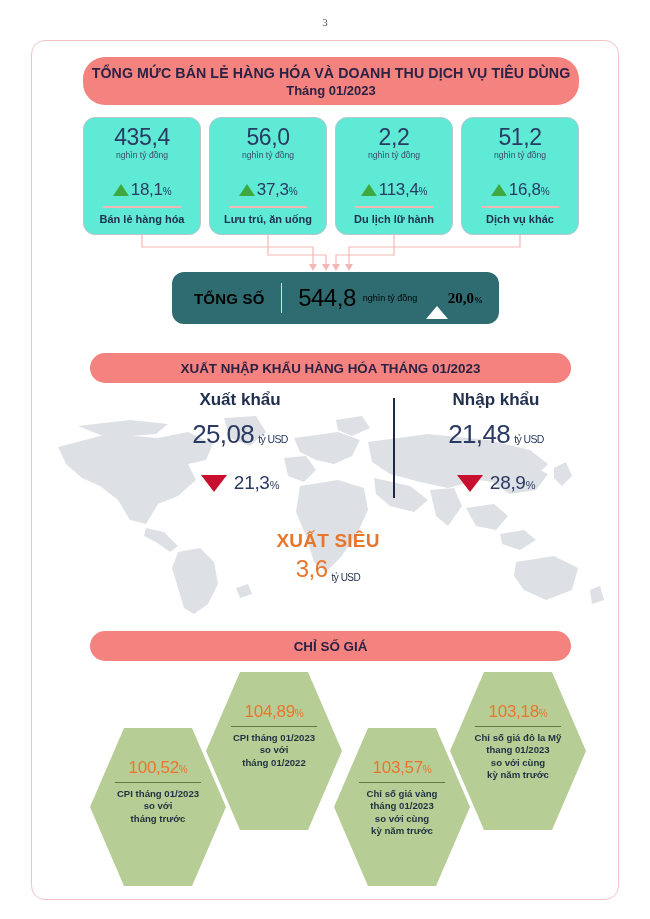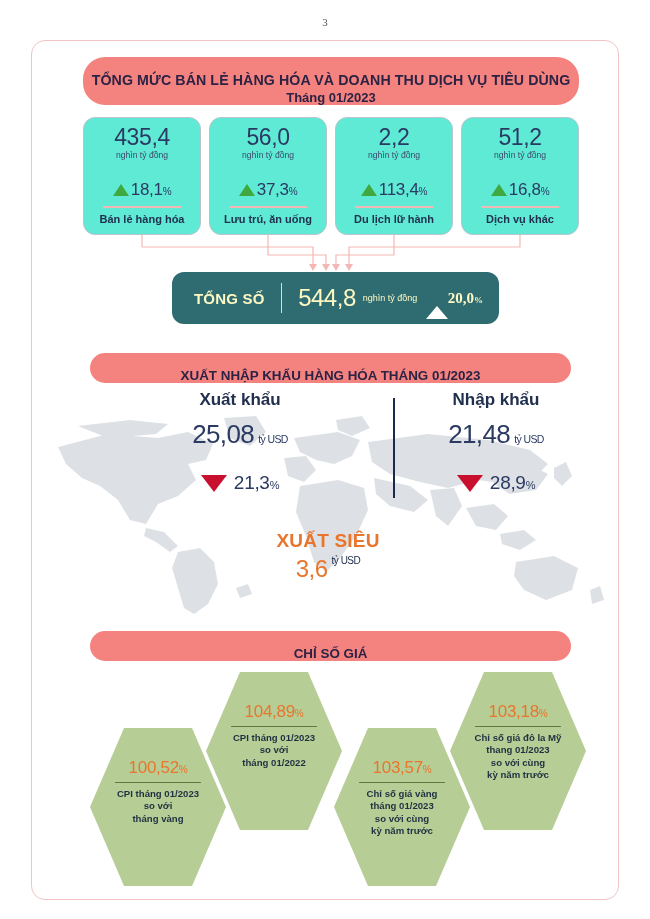--- a/index.html
+++ b/index.html
@@ -20,21 +20,21 @@
     border:1.4px solid #f0c4c4; border-radius:14px;
   }
   
   .banner {
     position:absolute;
     background:#f4837f;
     border-radius:22px;
     color:#2b2244;
     text-align:center;
     font-weight:bold;
-    display:flex; flex-direction:column; align-items:center; justify-content:flex-end;
+    display:flex; flex-direction:column; align-items:center; justify-content:center;
   }
   #banner-retail { left:83px; top:57px; width:496px; height:48px; }
   #banner-retail .l1 { font-size:14.2px; letter-spacing:.1px; }
   #banner-retail .l2 { font-size:13px; margin-top:2px; }
   #banner-trade { left:90px; top:353px; width:481px; height:30px; font-size:13.4px; border-radius:16px;}
   #banner-price { left:90px; top:631px; width:481px; height:30px; font-size:13.4px; border-radius:16px;}
 
   
   .cards { position:absolute; left:83px; top:117px; width:496px; height:118px;
            display:flex; justify-content:space-between; }
@@ -61,21 +61,21 @@
   .card .rule { width:78px; height:1.6px; background:#f3b7b5; margin-top:6px; }
   .card .label { font-size:11px; font-weight:bold; color:#22304f; margin-top:5px; }
 
   
   .connectors { position:absolute; left:83px; top:235px; width:496px; height:38px; }
 
   
   #total-bar {
     position:absolute; left:172px; top:272px; width:327px; height:52px;
     background:#2f6c72; border-radius:12px;
-    display:flex; align-items:center; color:#fef9c3;
+    display:flex; align-items:center; color:#000000;
   }
   #total-bar .tlabel { font-size:15px; font-weight:bold; margin-left:22px; letter-spacing:.2px;}
   #total-bar .vdiv { width:1.6px; height:30px; background:#cfe0e1; margin:0 16px; }
   #total-bar .tvalue { font-size:24px; letter-spacing:-.5px; }
   #total-bar .tunit { font-size:9px; margin-left:7px; align-self:center; }
   #total-bar .tdelta { margin-left:auto; margin-right:16px; text-align:center; line-height:1;font-family:Liberation Serif, serif; }
   #total-bar .tri-w { width:0;height:0;border-left:11px solid transparent;border-right:11px solid transparent;
                       border-bottom:13px solid #fff; margin:0 auto 2px; }
   #total-bar .tpct { font-size:15px; font-weight:bold; }
   #total-bar .tpct .sm { font-size:9px; }
@@ -90,21 +90,21 @@
   .trade-col .tval { font-size:26px; color:#2b3a63; letter-spacing:-.6px; margin-top:9px;
                      display:flex; align-items:baseline; justify-content:center; }
   .trade-col .tval .u { font-size:10.5px; margin-left:4px; }
   .trade-col .tdrop { margin-top:22px; display:flex; align-items:center; justify-content:center; }
   .trade-col .tdrop .p { font-size:19px; color:#2b3a63; margin-left:7px; letter-spacing:-.3px; }
   .trade-col .tdrop .p .sm { font-size:11px; }
   #center-divider { position:absolute; left:355px; top:8px; width:2.2px; height:100px; background:#1b2a4a; }
   #surplus { position:absolute; left:263px; top:530px; width:130px; text-align:center; }
   #surplus .stitle { font-size:19px; font-weight:bold; color:#e8762c; letter-spacing:.2px; }
   #surplus .sval { font-size:24px; color:#e8762c; letter-spacing:-.5px; margin-top:3px;
-                   display:flex; align-items:flex-start; justify-content:center; }
+                   display:flex; align-items:flex-end; justify-content:center; }
   #surplus .sval .u { font-size:10px; color:#22304f; margin-left:4px; }
 
   
   #hex-area { position:absolute; left:38px; top:672px; width:574px; height:215px; }
   .hex {
     position:absolute; width:136px; height:158px;
     background:#b6cd95;
     clip-path:polygon(25% 0%, 75% 0%, 100% 50%, 75% 100%, 25% 100%, 0% 50%);
     display:flex; flex-direction:column; align-items:center;
     padding-top:30px;
@@ -284,21 +284,21 @@
   <div>CHỈ SỐ GIÁ</div>
 </div>
 
 <div id="hex-area">
   <div class="hex" id="hex-1">
     <div class="hval"><span>100,52</span><span class="sm">%</span></div>
     <div class="hrule"></div>
     <div class="htext">
       <div>CPI tháng 01/2023</div>
       <div>so với</div>
-      <div>tháng vàng</div>
+      <div>tháng trước</div>
     </div>
   </div>
 
   <div class="hex" id="hex-2">
     <div class="hval"><span>104,89</span><span class="sm">%</span></div>
     <div class="hrule"></div>
     <div class="htext">
       <div>CPI tháng 01/2023</div>
       <div>so với</div>
       <div>tháng 01/2022</div>

